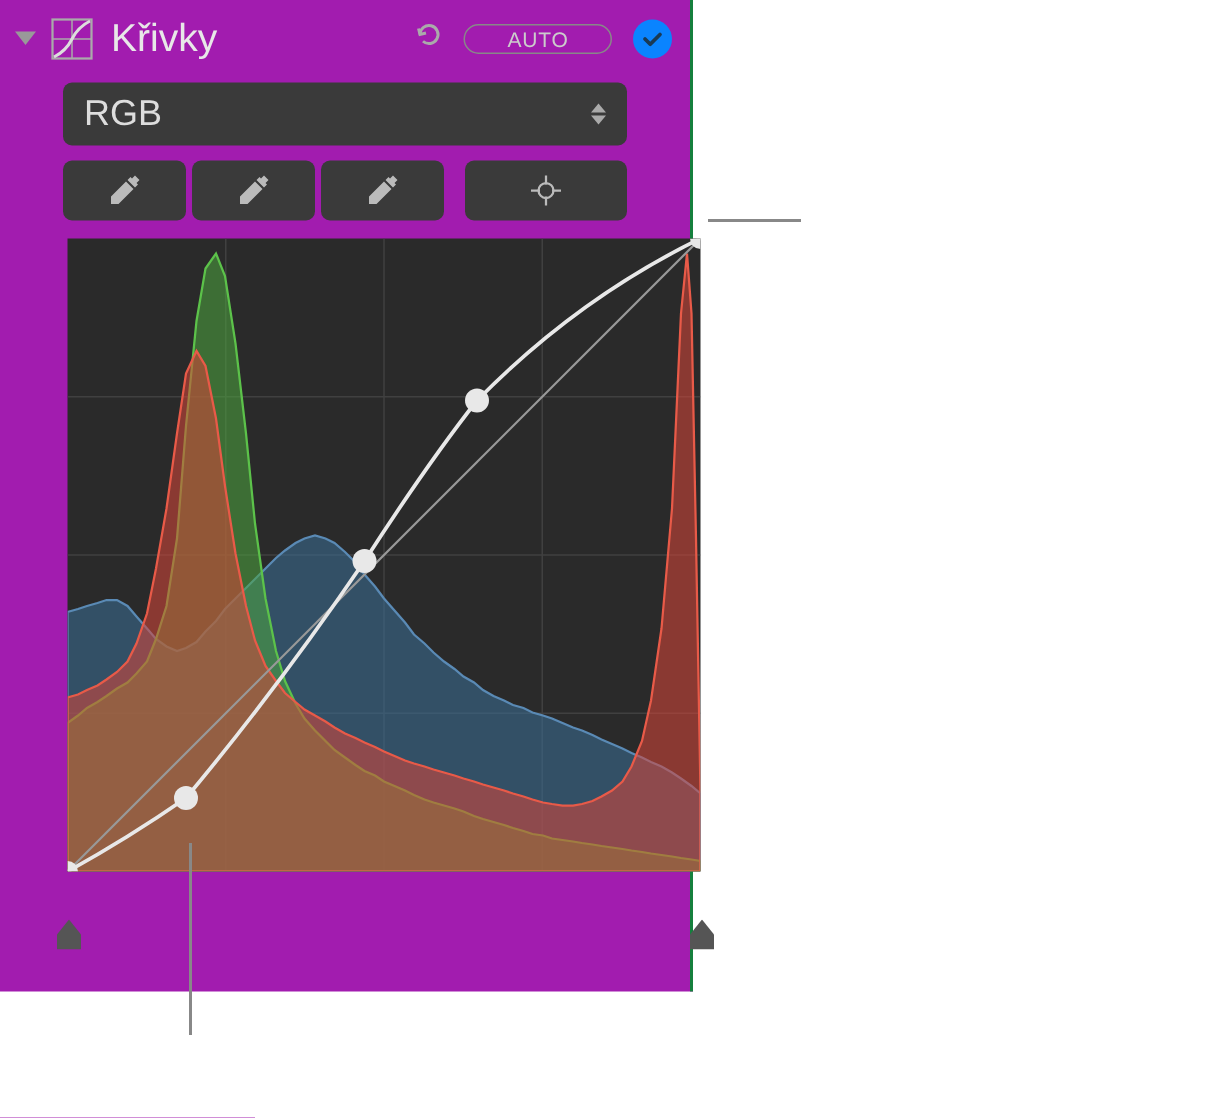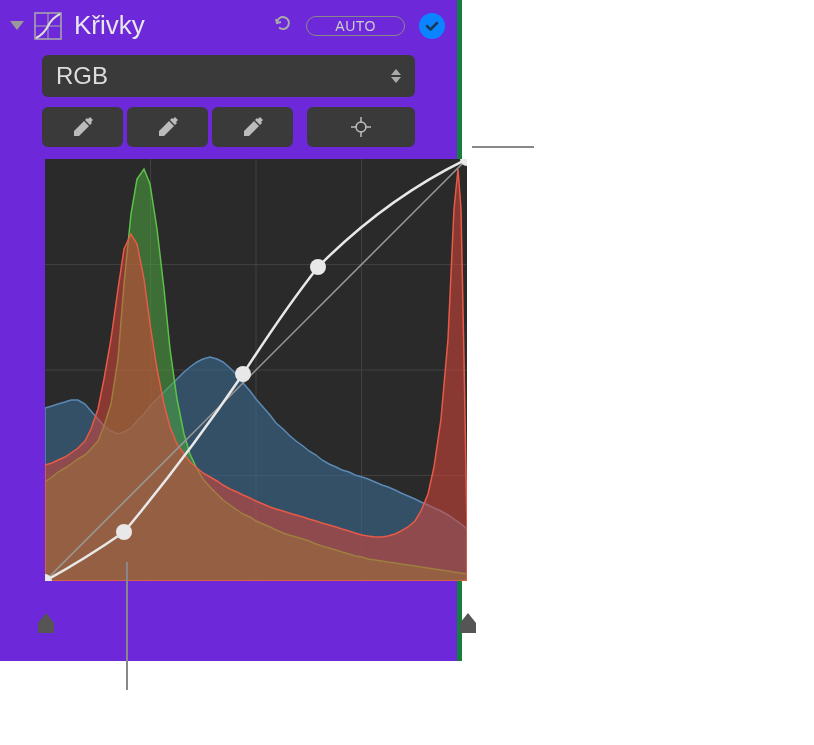--- a/index.html
+++ b/index.html
@@ -10,23 +10,23 @@
     body {
       background: #fff;
       font-family: -apple-system, BlinkMacSystemFont, "Segoe UI", Helvetica, Arial, sans-serif;
       width: 814px;
       height: 745px;
       position: relative;
     }
     .panel {
       width: 462px;
       height: 661px;
-      background: #6d28d9;
+      background: #a21caf;
       position: relative;
-      border-right: 5px solid #15803d;
+      border-right: 2px solid #15803d;
     }
     .header {
       display: flex;
       align-items: center;
       padding: 10px 12px 10px 10px;
       gap: 8px;
     }
     .disclosure-triangle {
       width: 0;
       height: 0;

